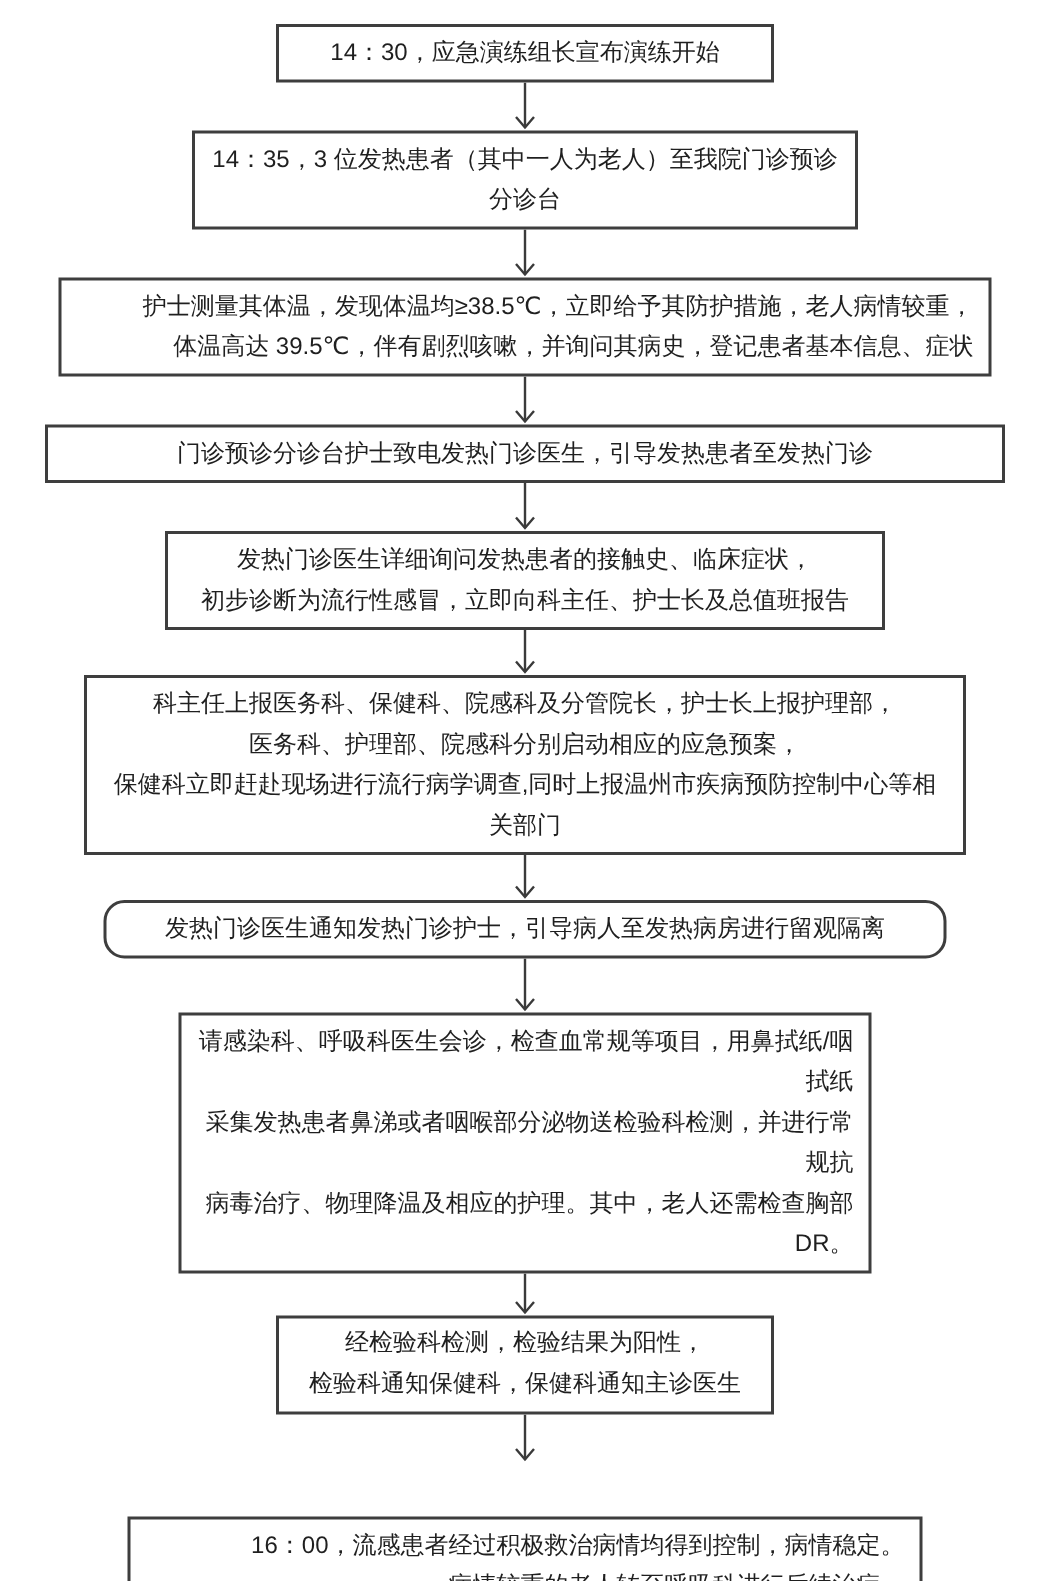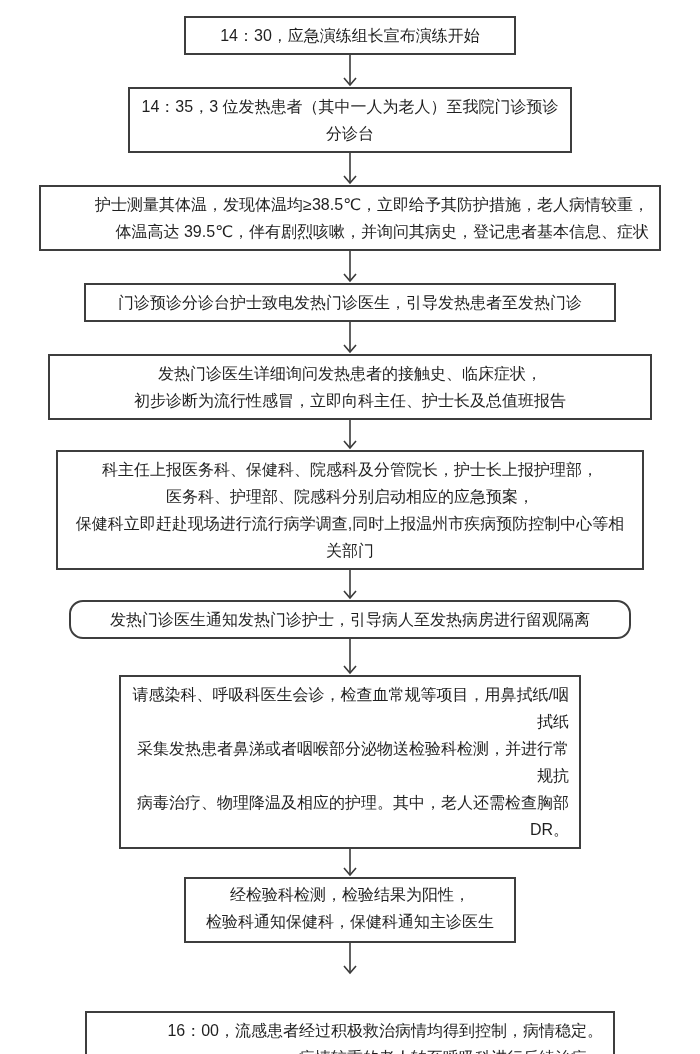--- a/index.html
+++ b/index.html
@@ -31,22 +31,22 @@
     line-height:27px;
     padding:4px 10px;
     text-align:center;
     white-space:pre-line;
     flex:0 0 auto;
   }
   .align-left{text-align:right;}
   .n1{width:332px;}
   .n2{width:444px;}
   .n3{width:622px;}
-  .n4{width:532px;}
-  .n5{width:604px;}
+  .n4{width:640px;}
+  .n5{width:480px;}
   .n6{width:588px;}
   .n7{width:562px;border-radius:14px;}
   .n8{width:462px;}
   .n9{width:332px;font-family:Liberation Mono, monospace;}
   .n10{width:530px;margin-top:36px;}
   .n11{width:316px;}
   .n12{width:352px;margin-left:32px;}
   .arrow{
     flex:0 0 auto;
     display:block;

